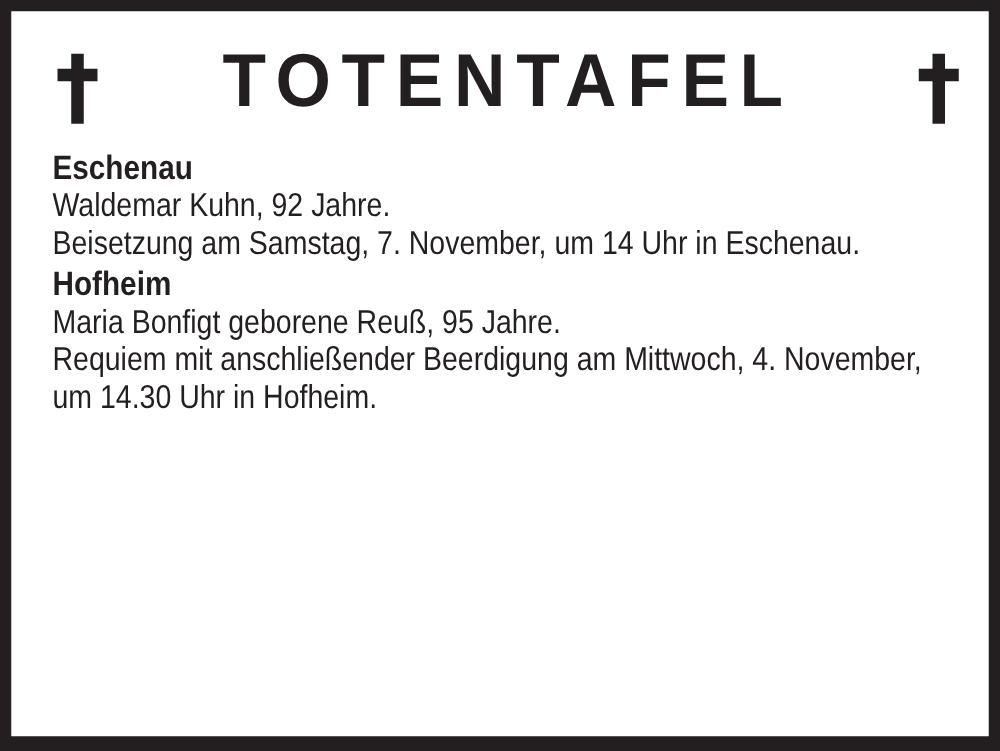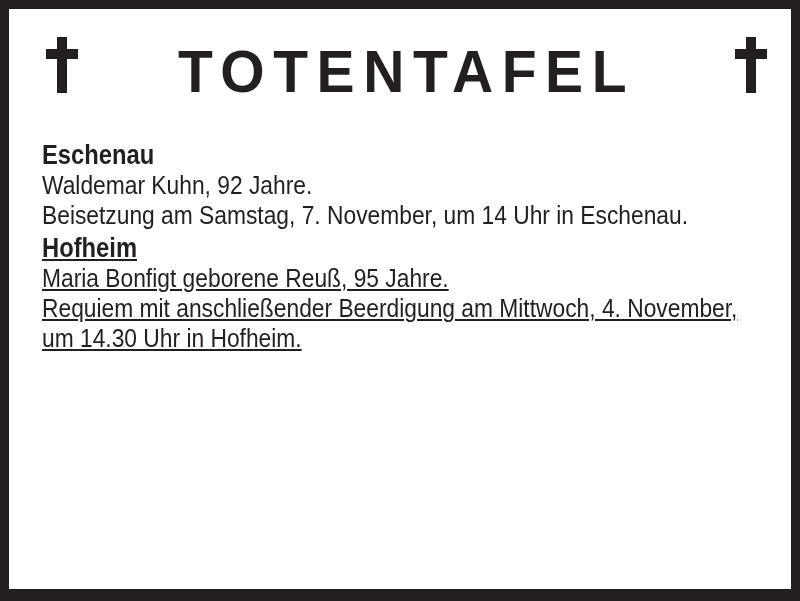--- a/index.html
+++ b/index.html
@@ -22,21 +22,21 @@
     box-sizing: border-box;
     width: 100%;
     height: 100%;
     background: #ffffff;
     overflow: hidden;
     padding: 28px 20px 0 33px;
     color: #231f20;
   }
   .header {
     display: flex;
-    align-items: flex-start;
+    align-items: flex-end;
     justify-content: center;
     gap: 88px;
     height: 62px;
   }
   .title {
     margin: 0;
     font-size: 60px;
     font-weight: bold;
     letter-spacing: 9px;
     white-space: nowrap;
@@ -60,25 +60,24 @@
   }
   .cross-h {
     position: absolute;
     left: 0;
     top: 12px;
     width: 32px;
     height: 10px;
     background: #231f20;
   }
   .notices {
-    margin-top: 41px;
+    margin-top: 20px;
   }
   .notice + .notice {
     margin-top: 3px;
-    text-decoration: underline;
   }
   .place {
     margin: 0;
     font-size: 27px;
     font-weight: bold;
     line-height: 30px;
     white-space: nowrap;
     transform: scaleX(0.88);
     transform-origin: 0 50%;
   }

